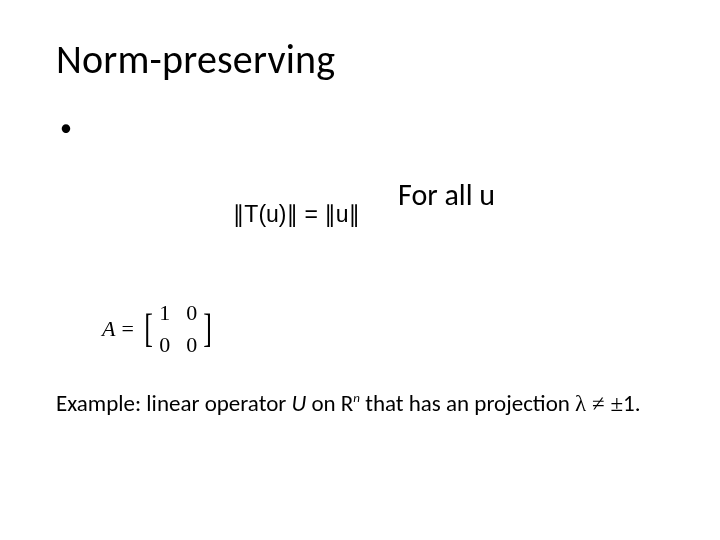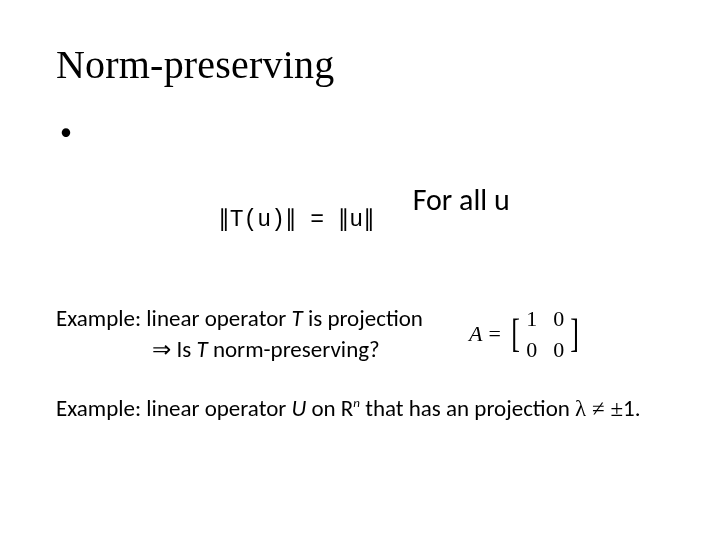--- a/index.html
+++ b/index.html
@@ -16,22 +16,21 @@
     box-sizing: border-box;
     width: 720px;
     height: 540px;
     padding: 28px 48px 0 56px;
     position: relative;
   }
   .title {
     font-size: 40px;
     font-weight: 400;
     letter-spacing: 0.2px;
-    margin: 13px 0 28px 0;
-    font-family: Liberation Serif, serif;
+    margin: 7px 0 28px 0;
   }
   .bullet-row {
     display: flex;
     align-items: flex-start;
     font-size: 24px;
     margin: 0 0 18px 4px;
   }
   .bullet-dot {
     margin-right: 6px;
     line-height: 1.3;
@@ -40,21 +39,21 @@
     line-height: 1.3;
   }
   .equation-row {
     display: flex;
     align-items: center;
     justify-content: center;
     margin: 4px 0 10px 0;
     gap: 38px;
   }
   .equation {
-    font-family: Liberation Mono, monospace;
+    font-family: Liberation Sans, sans-serif;
     font-size: 23px;
     margin-top: 40px;
   }
   .for-all {
     font-size: 30px;
   }
   .example-block {
     margin-top: 70px;
   }
   .example-row1 {
@@ -126,28 +125,20 @@
   </div>
 
   <div class="equation-row">
     <span class="equation">∥T(u)∥ = ∥u∥</span>
     <span class="for-all">For all u</span>
   </div>
 
   <div class="example-block">
 
     <div class="example-row1">
-      <div class="example-text">
-        <div>
-          <span>Example: linear operator </span><span class="italic">T</span><span> is projection</span>
-        </div>
-        <div class="indent-line">
-          <span class="sym">⇒</span><span> Is </span><span class="italic">T</span><span> norm-preserving?</span>
-        </div>
-      </div>
       <div class="matrix-area">
         <span class="matrix-A">A</span>
         <span class="eqsign">=</span>
         <span class="bracket">[</span>
         <span class="matrix-body">
           <span>1</span>
           <span>0</span>
           <span>0</span>
           <span>0</span>
         </span>

